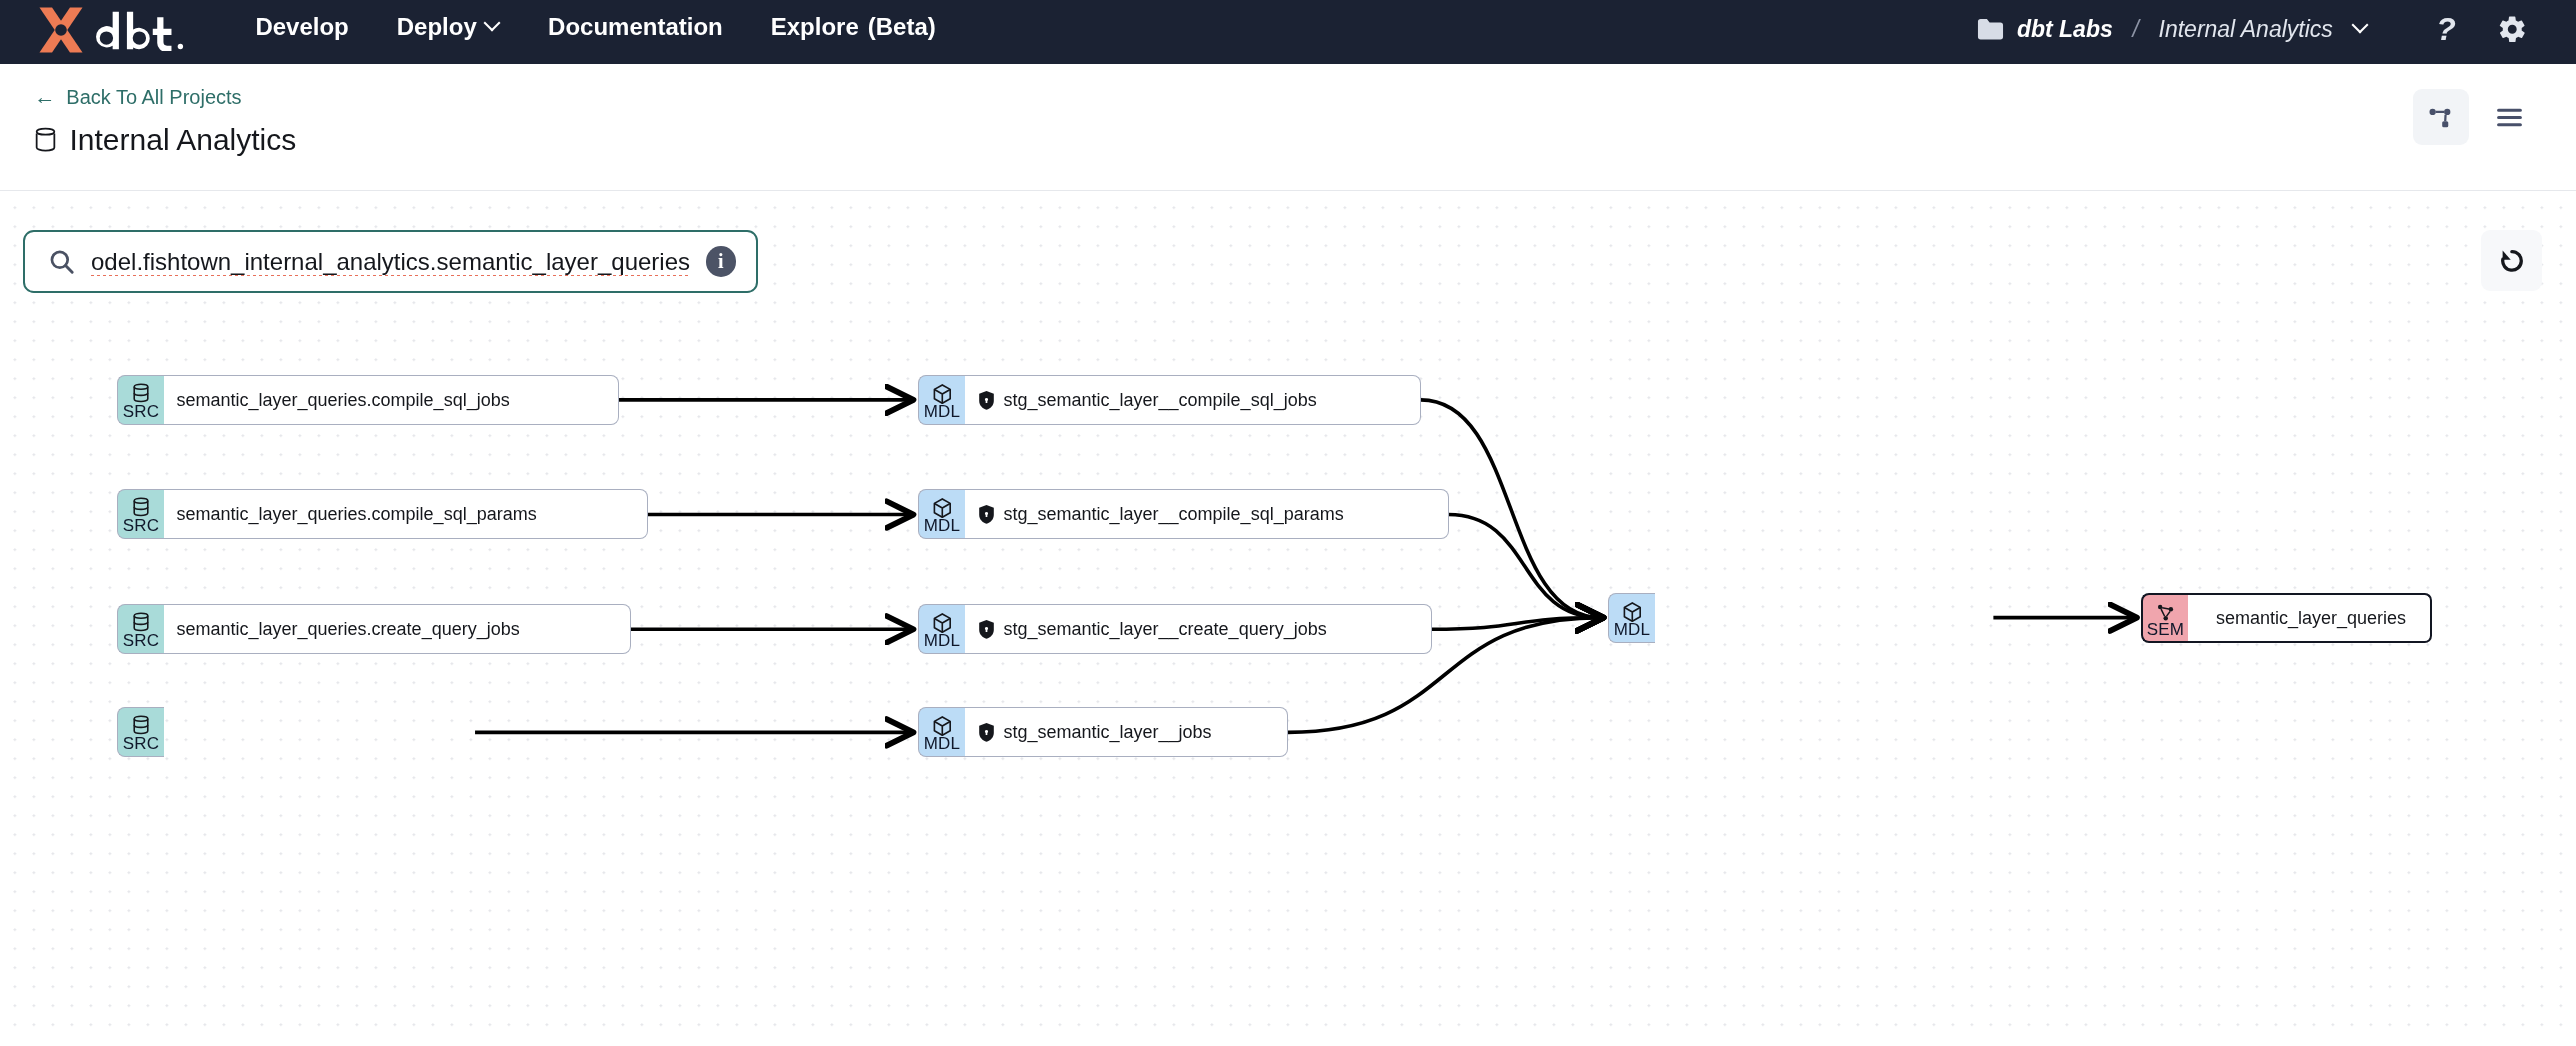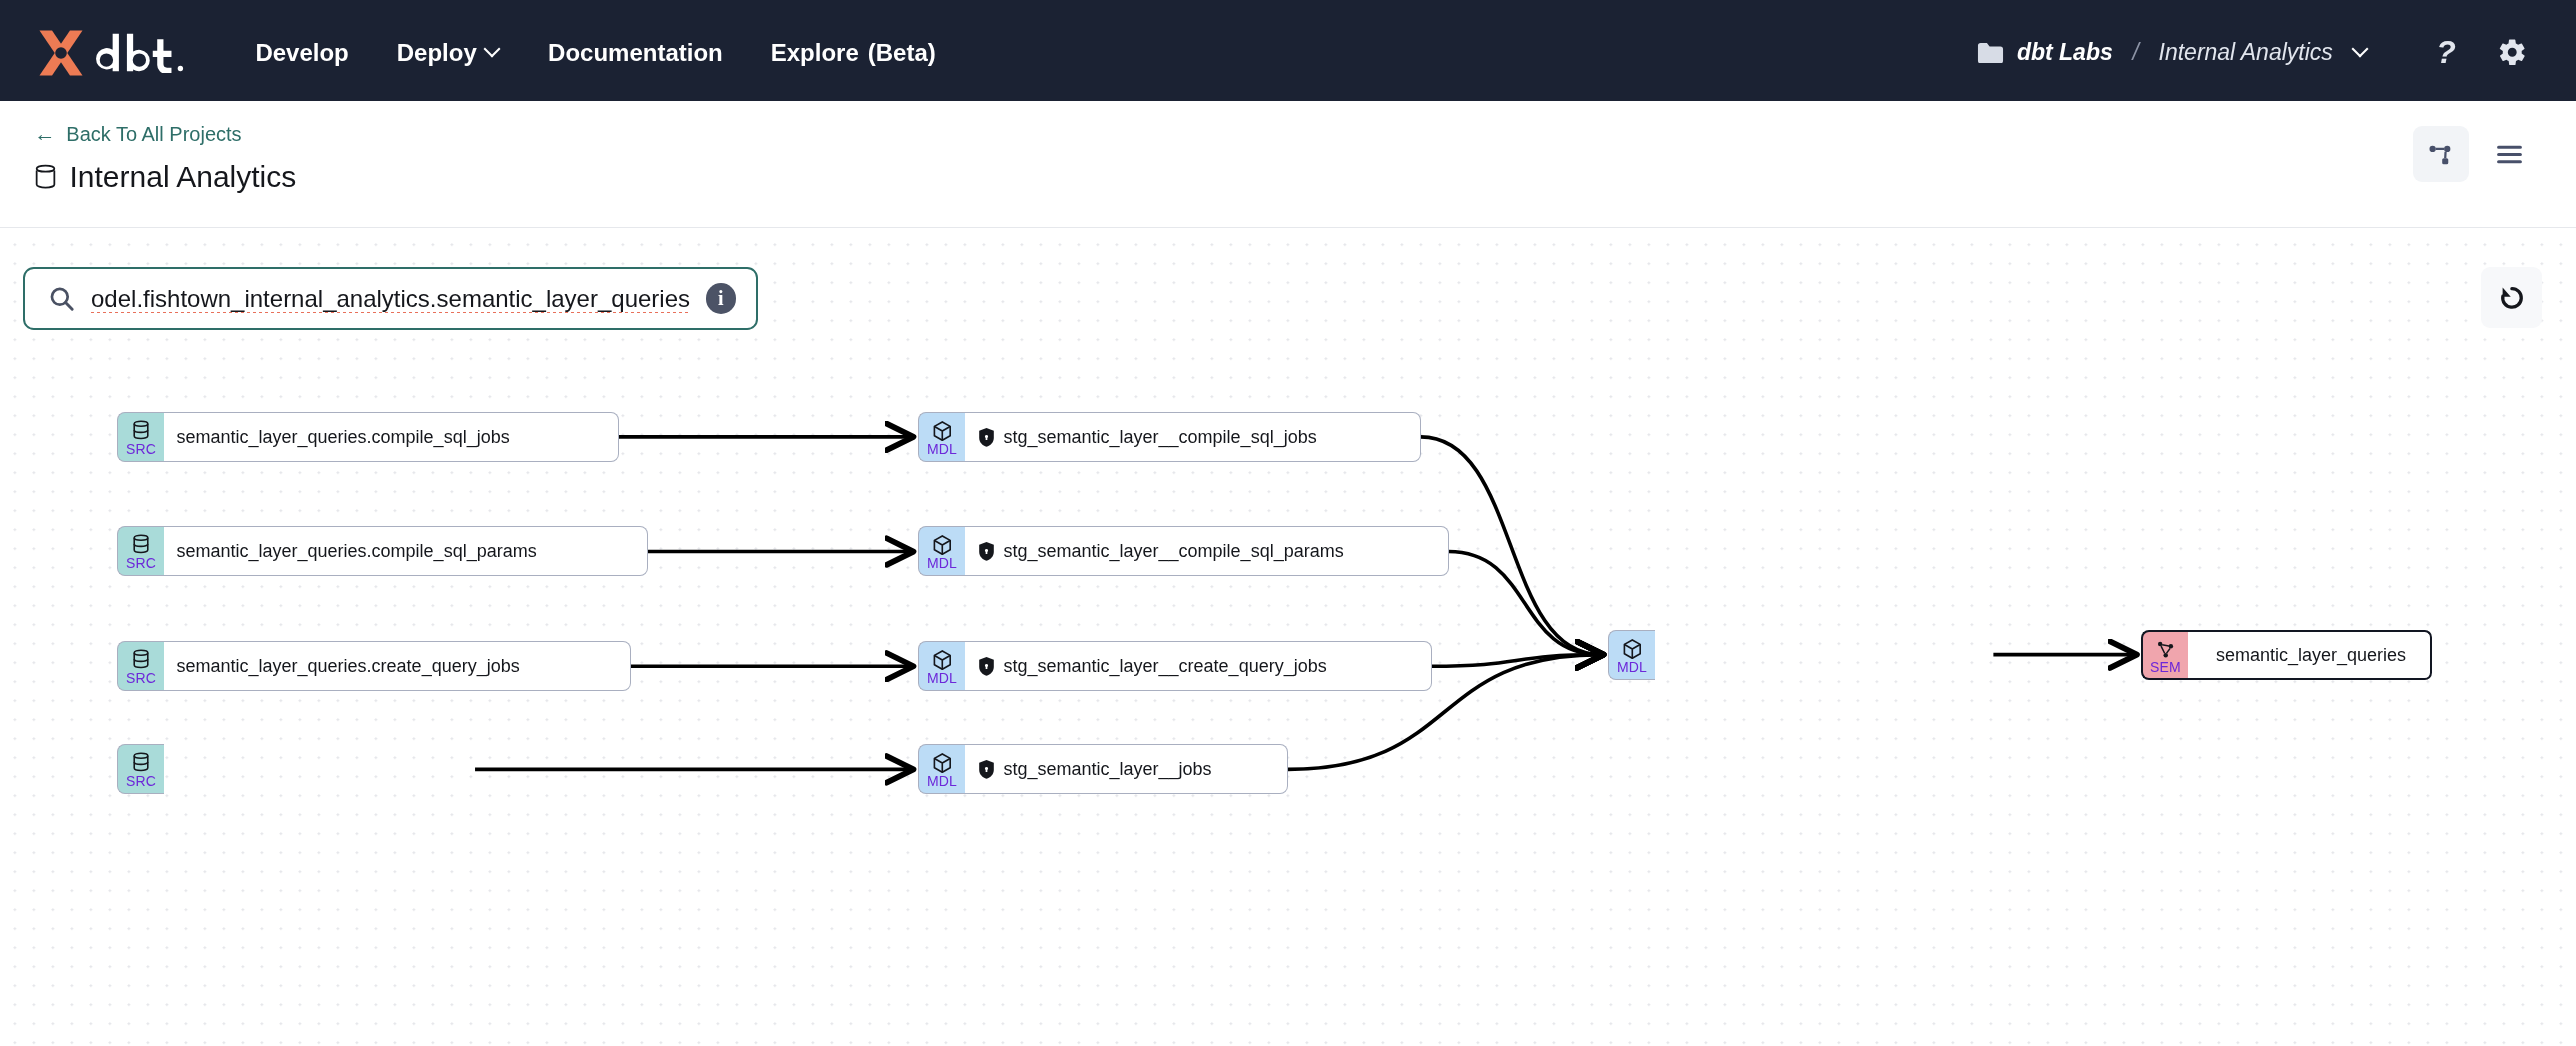--- a/index.html
+++ b/index.html
@@ -5,24 +5,24 @@
   * { box-sizing: border-box; margin: 0; padding: 0; }
   html, body {
     width: 2576px; height: 1047px;
     overflow: hidden;
     font-family: "Liberation Sans", sans-serif;
     background: #ffffff;
   }
 
   
   .topnav {
-    height: 101px;
+    height: 64px;
     background: #1b2233;
     display: flex;
-    align-items: center;
+    align-items: flex-start;
     padding: 4px 39px 0 34px;
     position: relative;
   }
   .logo-wrap { display: flex; align-items: center; gap: 0px; margin-right: 47px; }
   .logo-mark { width: 54px; height: 52px; flex: none; }
   .logo-word { width: 91px; height: 41px; margin-left: 5.4px; }
 
   .nav-links { display: flex; align-items: center; gap: 0; }
   .nav-link {
     color: #ffffff;
@@ -165,21 +165,21 @@
     width: 47px;
     border-radius: 8px 0 0 8px;
     display: flex; flex-direction: column;
     align-items: center; justify-content: center;
     gap: 0px;
     flex: none;
     padding-top: 1.8px;
   }
   .node .badge .glyph { height: 23px; display:flex; align-items:center; }
   .node .badge .code {
-    font-size: 14px; color: #6d28d9; letter-spacing: 0.2px; line-height: 14.3px;
+    font-size: 17px; color: #0f172a; letter-spacing: 0.2px; line-height: 14.3px;
   }
   .node .body {
     flex: 1;
     background: #ffffff;
     border: 1.4px solid #a9afc0;
     border-left: none;
     border-radius: 0 8px 8px 0;
     display: flex; align-items: center;
     gap: 9px;
     padding: 0 14.3px 0 12.5px;

